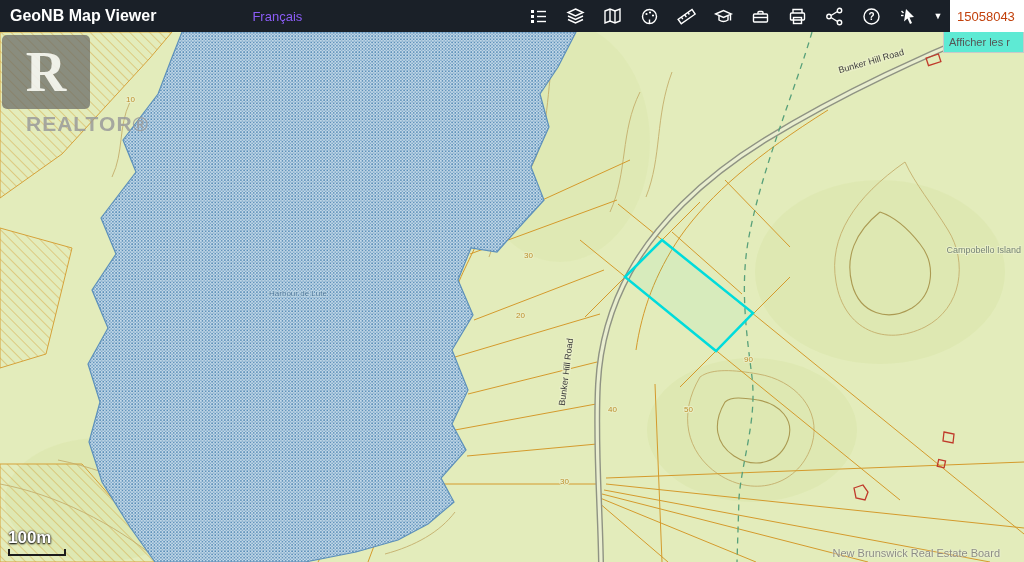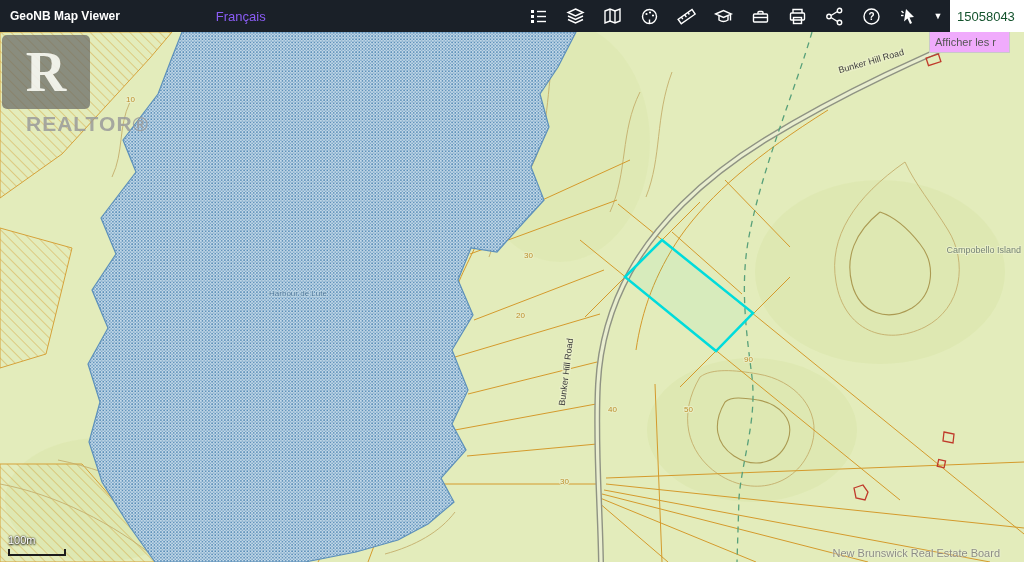--- a/index.html
+++ b/index.html
@@ -1,50 +1,50 @@
 <!DOCTYPE html>
 <html><head>
 <meta charset="utf-8">
 <style>
   html,body{margin:0;padding:0;width:1024px;height:562px;overflow:hidden;
     font-family:"Liberation Sans",sans-serif;background:#e3ecbb;}
   .app{position:relative;width:1024px;height:562px;}
 
   
   header{height:32px;background:#1a2028;display:flex;align-items:center;color:#fff;position:relative;z-index:10;}
-  .title{font-size:12px;font-weight:bold;padding-left:10px;white-space:nowrap;}
+  .title{font-size:16px;font-weight:bold;padding-left:10px;white-space:nowrap;}
   .lang{font-size:13px;margin-left:96px;color:#8b5cf6;text-decoration:none;cursor:pointer;white-space:nowrap;}
   .spacer{flex:1;}
   .toolbar{display:flex;gap:17px;align-items:center;margin-right:8px;}
   .tool{background:none;border:none;padding:0;width:20px;height:20px;cursor:pointer;display:flex;align-items:center;justify-content:center;}
   .tool svg{stroke:#fff;fill:none;stroke-width:1.4;}
   .caret{width:24px;height:32px;background:#1a2028;border:none;color:#fff;font-size:9px;cursor:pointer;padding:0;}
   .searchbox{height:32px;}
   .searchbox input{width:74px;height:32px;border:none;font-size:13px;padding:0 2px 0 7px;box-sizing:border-box;
-    font-family:"Liberation Sans",sans-serif;color:#14532d;outline:none;}
-  .suggest{position:absolute;top:32px;right:14px;width:72px;background:#f0abfc;border:1px solid #c9c9c9;border-top:none;
+    font-family:"Liberation Sans",sans-serif;color:#c2410c;outline:none;}
+  .suggest{position:absolute;top:32px;right:0;width:72px;background:#5eead4;border:1px solid #c9c9c9;border-top:none;
     font-size:11px;color:#555;padding:4px 2px 4px 5px;white-space:nowrap;overflow:hidden;z-index:9;cursor:pointer;}
 
   
   .map{position:relative;width:1024px;height:530px;background:#e3ecbb;overflow:hidden;cursor:crosshair;}
   .map svg.basemap{position:absolute;top:0;left:0;}
 
   .clabel{font-size:8px;fill:#bd8f2f;paint-order:stroke;stroke:#e9efc6;stroke-width:2px;}
   .rlabel{font-size:9px;fill:#3c3c3c;paint-order:stroke;stroke:#e9efc6;stroke-width:2.5px;}
   .wlabel{font-size:8px;fill:#4a7396;paint-order:stroke;stroke:#bcd6e6;stroke-width:1.5px;}
   .ilabel{font-size:9px;fill:#778577;paint-order:stroke;stroke:#e9efc6;stroke-width:2px;}
 
   .watermark{position:absolute;top:3px;left:2px;opacity:.85;z-index:4;}
   .wm-logo{width:88px;height:74px;background:rgba(100,100,100,.82);border-radius:5px;
     display:flex;align-items:center;justify-content:center;}
   .wm-logo span{color:#f2f2f2;font-family:"Liberation Serif",serif;font-weight:bold;font-size:56px;line-height:1;}
   .wm-text{color:#9b9b9b;font-size:21px;font-weight:bold;letter-spacing:1px;margin-top:3px;padding-left:24px;}
 
   .scale{position:absolute;left:8px;bottom:6px;z-index:4;}
-  .scale-label{color:#fff;font-size:11px;font-weight:normal;text-shadow:0 0 2px #000,0 1px 2px #000;}
+  .scale-label{color:#fff;font-size:17px;font-weight:bold;text-shadow:0 0 2px #000,0 1px 2px #000;}
   .scale-line{width:54px;height:5px;border-bottom:2px solid #1c1c1c;border-left:2px solid #1c1c1c;border-right:2px solid #1c1c1c;margin-top:1px;}
 
   .attribution{position:absolute;right:24px;bottom:3px;font-size:11px;color:#8d8d85;z-index:4;
     text-shadow:0 0 2px rgba(255,255,255,.9);}
 </style>
 </head>
 <body>
 
 <div class="app">
 

